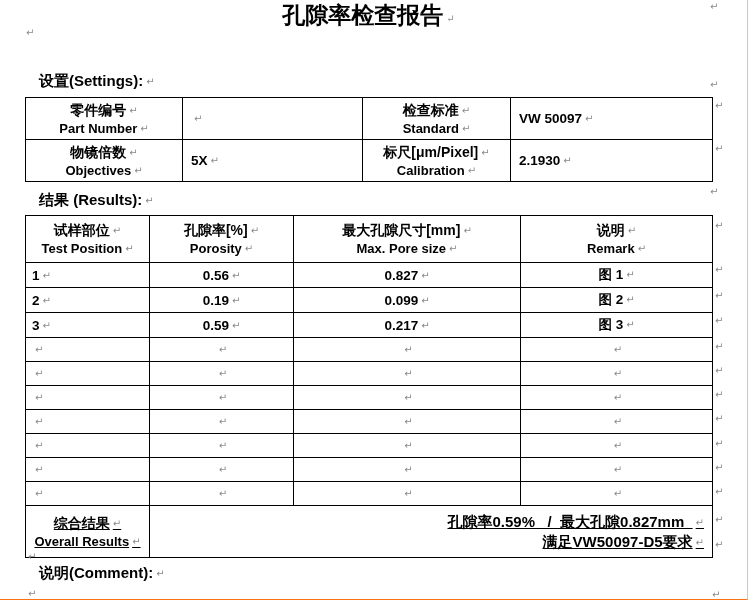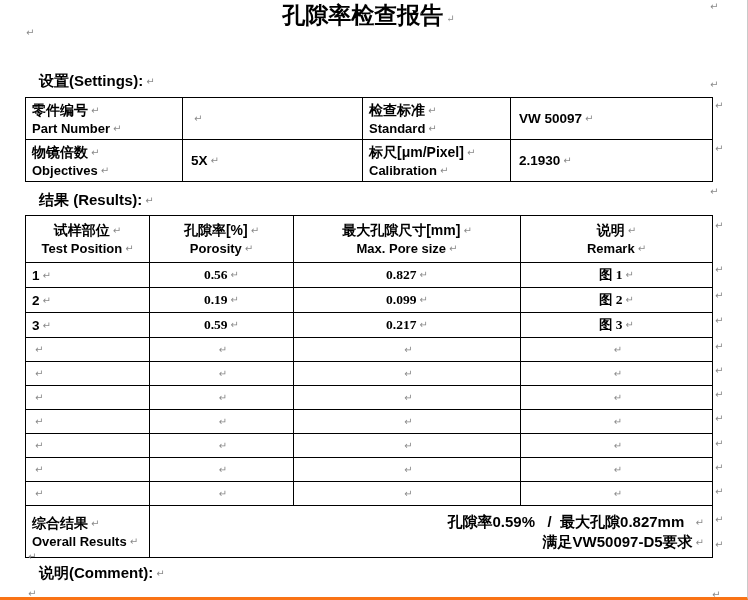--- a/index.html
+++ b/index.html
@@ -7,21 +7,21 @@
     width:748px;height:600px;
     background:#ffffff;
     font-family:"Liberation Sans","DejaVu Sans",sans-serif;
     color:#000;
     position:relative;
     overflow:hidden;
   }
   .page{
     position:absolute;inset:0;
     border-right:1px solid #c9c9c9;
-    border-bottom:3px solid #f97316;
+    border-bottom:1px solid #f97316;
   }
   
   .pm::after{
     content:"\21B5";
     color:#8a8a8a;
     font-size:10px;
     font-weight:normal;
     margin-left:3px;
     vertical-align:1px;
   }
@@ -37,36 +37,36 @@
   .title-en{font-size:20px;font-weight:bold;line-height:26px;}
 
   .sec-h{position:absolute;left:28px;font-size:15px;font-weight:bold;margin-left:11px;}
 
   table{border-collapse:collapse;table-layout:fixed;position:absolute;left:25px;}
   th,td{border:1.5px solid #000;padding:0;vertical-align:middle;font-weight:bold;overflow:hidden;}
 
   
   .settings{top:97px;width:687px;}
   .settings tr{height:42px;}
-  .lab{padding:2px 6px;text-align:left;}
+  .lab{padding:2px 6px;text-align:center;}
   .lab .zh{font-size:14px;line-height:19px;}
   .lab .en{font-size:13px;line-height:17px;}
   .val{padding:2px 8px;text-align:left;font-size:13.5px;}
 
   
   .results{top:215px;width:687px;}
   .results tr.hdr{height:47px;}
   .results tr.data{height:25px;}
   .results tr.empty{height:24px;}
-  .results tr.overall{height:52px;}
+  .results tr.overall{height:52px;text-decoration:underline;}
   .results th{text-align:center;}
   .results th .zh{font-size:14px;line-height:19px;}
   .results th .en{font-size:13px;line-height:17px;}
   td.pos{padding:1px 6px;text-align:left;font-size:13.5px;}
-  td.c{padding:1px 4px;text-align:center;font-size:13.5px;font-family:Liberation Serif, serif;}
+  td.c{padding:1px 4px;text-align:center;font-size:13.5px;}
   td.ovr-val{padding:2px 8px;text-align:right;}
   .ovr-line{font-size:15px;line-height:19px;white-space:pre-wrap;}
 </style>
 </head>
 <body>
 
 <div class="page">
 
   <div class="title-wrap">
     <div class="title-zh"><span class="pm">孔隙率检查报告</span></div>

